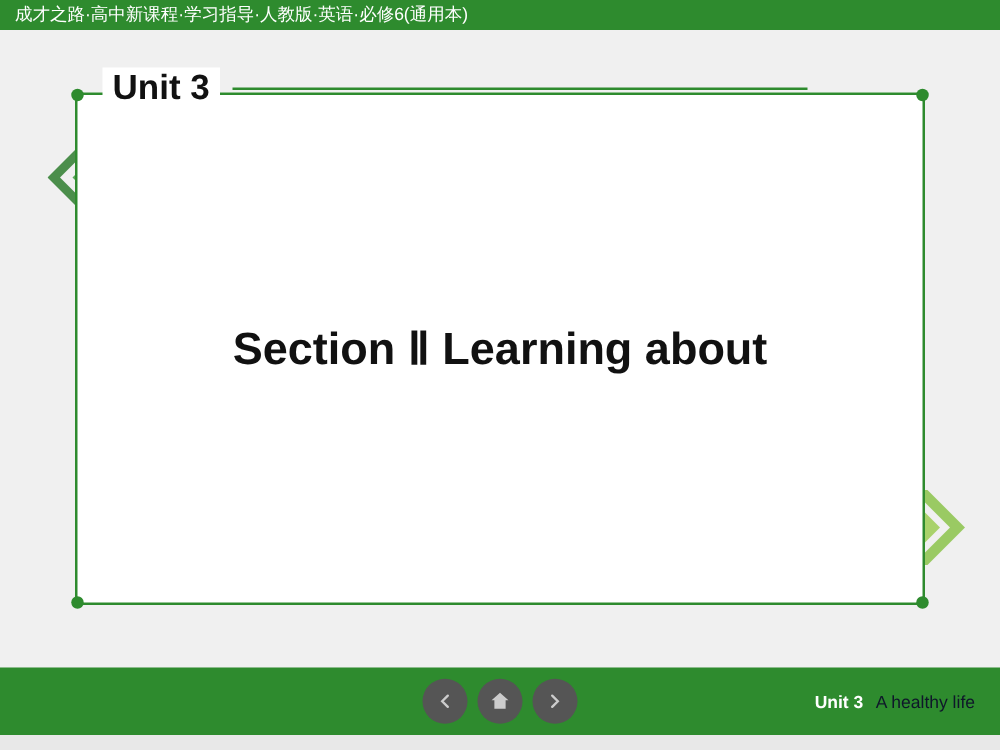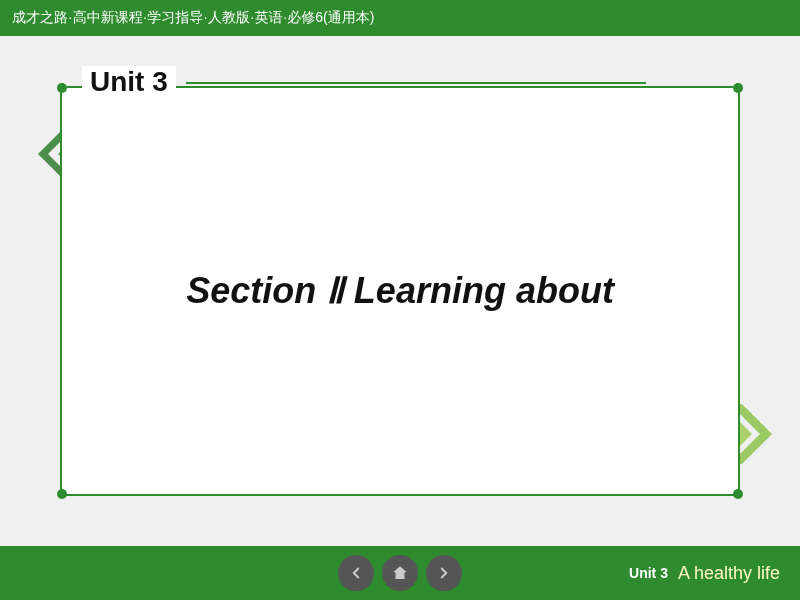--- a/index.html
+++ b/index.html
@@ -8,21 +8,21 @@
       width: 800px;
       height: 600px;
       overflow: hidden;
       background: #e8e8e8;
       font-family: Arial, sans-serif;
     }
 
     
     #header {
       width: 800px;
-      height: 36px;
+      height: 24px;
       background: #2e8b2e;
       display: flex;
       align-items: center;
       padding: 0 12px;
     }
 
     #header-title {
       color: #fff;
       font-size: 14px;
       font-weight: normal;
@@ -109,21 +109,20 @@
     }
 
     
     #section-text {
       font-size: 36px;
       font-weight: bold;
       color: #111;
       text-align: center;
       line-height: 1.3;
       padding: 0 20px;
-      font-style: italic;
     }
 
     
     #footer {
       width: 800px;
       height: 54px;
       background: #2e8b2e;
       display: flex;
       align-items: center;
       justify-content: space-between;
@@ -158,22 +157,22 @@
     }
 
     #footer-unit {
       color: #fff;
       font-size: 14px;
       font-weight: bold;
       margin-right: 4px;
     }
 
     #footer-subtitle {
-      color: #fef9c3;
-      font-size: 18px;
+      color: #0f172a;
+      font-size: 14px;
     }
 
     .footer-right {
       display: flex;
       align-items: center;
       gap: 6px;
     }
   </style>
 </head>
 <body>

